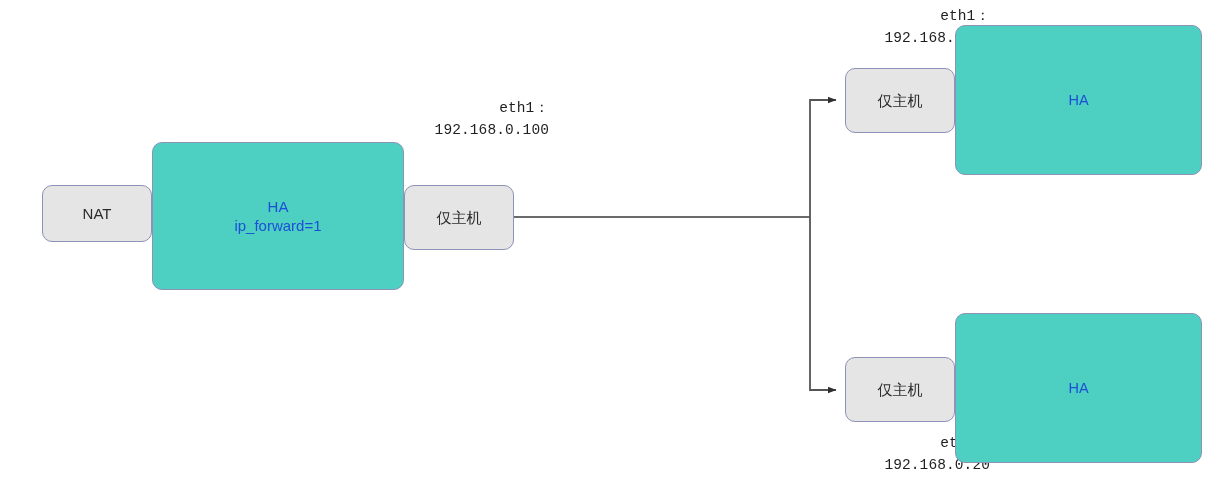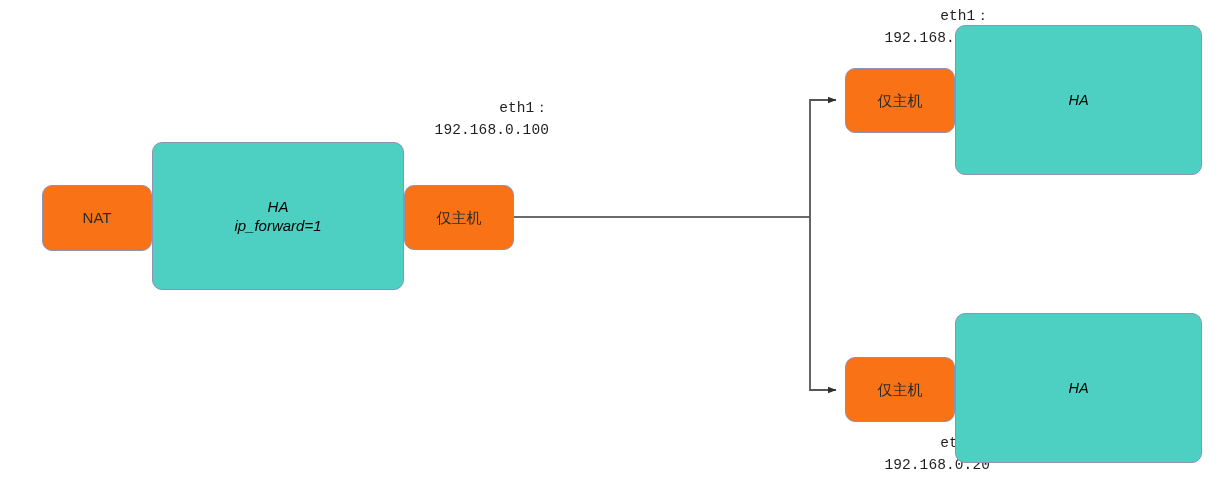--- a/index.html
+++ b/index.html
@@ -25,33 +25,32 @@
     border: 1.4px solid #8c92b8;
     border-radius: 9px;
     display: flex;
     align-items: center;
     justify-content: center;
     text-align: center;
     line-height: 1.28;
     white-space: pre-line;
   }
   .node.iface {
-    background: #f97316;
+    background: #e5e5e5;
     border-radius: 10px;
     font-size: 15px;
     color: #2b2b2b;
     z-index: 4;
   }
   .node.host {
     background: #4dd0c1;
     border-radius: 10px;
     font-size: 14.5px;
-    color: #000000;
+    color: #1d4ed8;
     z-index: 2;
-    font-style: italic;
   }
   .node.host.router {
     font-size: 15px;
     z-index: 3;
   }
   .label {
     position: absolute;
     font-size: 14.5px;
     color: #1f1f1f;
     text-align: right;
@@ -80,21 +79,21 @@
       <marker id="arrowhead" markerWidth="9" markerHeight="9" refX="8" refY="3.2" orient="auto" markerUnits="userSpaceOnUse">
         <path d="M0,0 L8.5,3.2 L0,6.4 z" fill="#2f2f2f"></path>
       </marker>
     </defs>
     <path d="M514,217 L810,217" fill="none" stroke="#6b6b6b" stroke-width="1.8"></path>
     <path d="M810,217 L810,100 L836,100" fill="none" stroke="#555555" stroke-width="1.8" marker-end="url(#arrowhead)"></path>
     <path d="M810,217 L810,390 L836,390" fill="none" stroke="#555555" stroke-width="1.8" marker-end="url(#arrowhead)"></path>
   </svg>
 
 
-  <div class="node iface" style="left:42px; top:185px; width:110px; height:66px;">NAT</div>
+  <div class="node iface" style="left:42px; top:185px; width:110px; height:57px;">NAT</div>
 
   <div class="node host router" style="left:152px; top:142px; width:252px; height:148px;">HA
 ip_forward=1</div>
 
   <div class="label" style="left:369px; top:98px; width:180px;">eth1：
 192.168.0.100</div>
 
   <div class="node iface" style="left:404px; top:185px; width:110px; height:65px;">仅主机</div>
 
   <div class="label" style="left:810px; top:6px; width:180px;">eth1：

